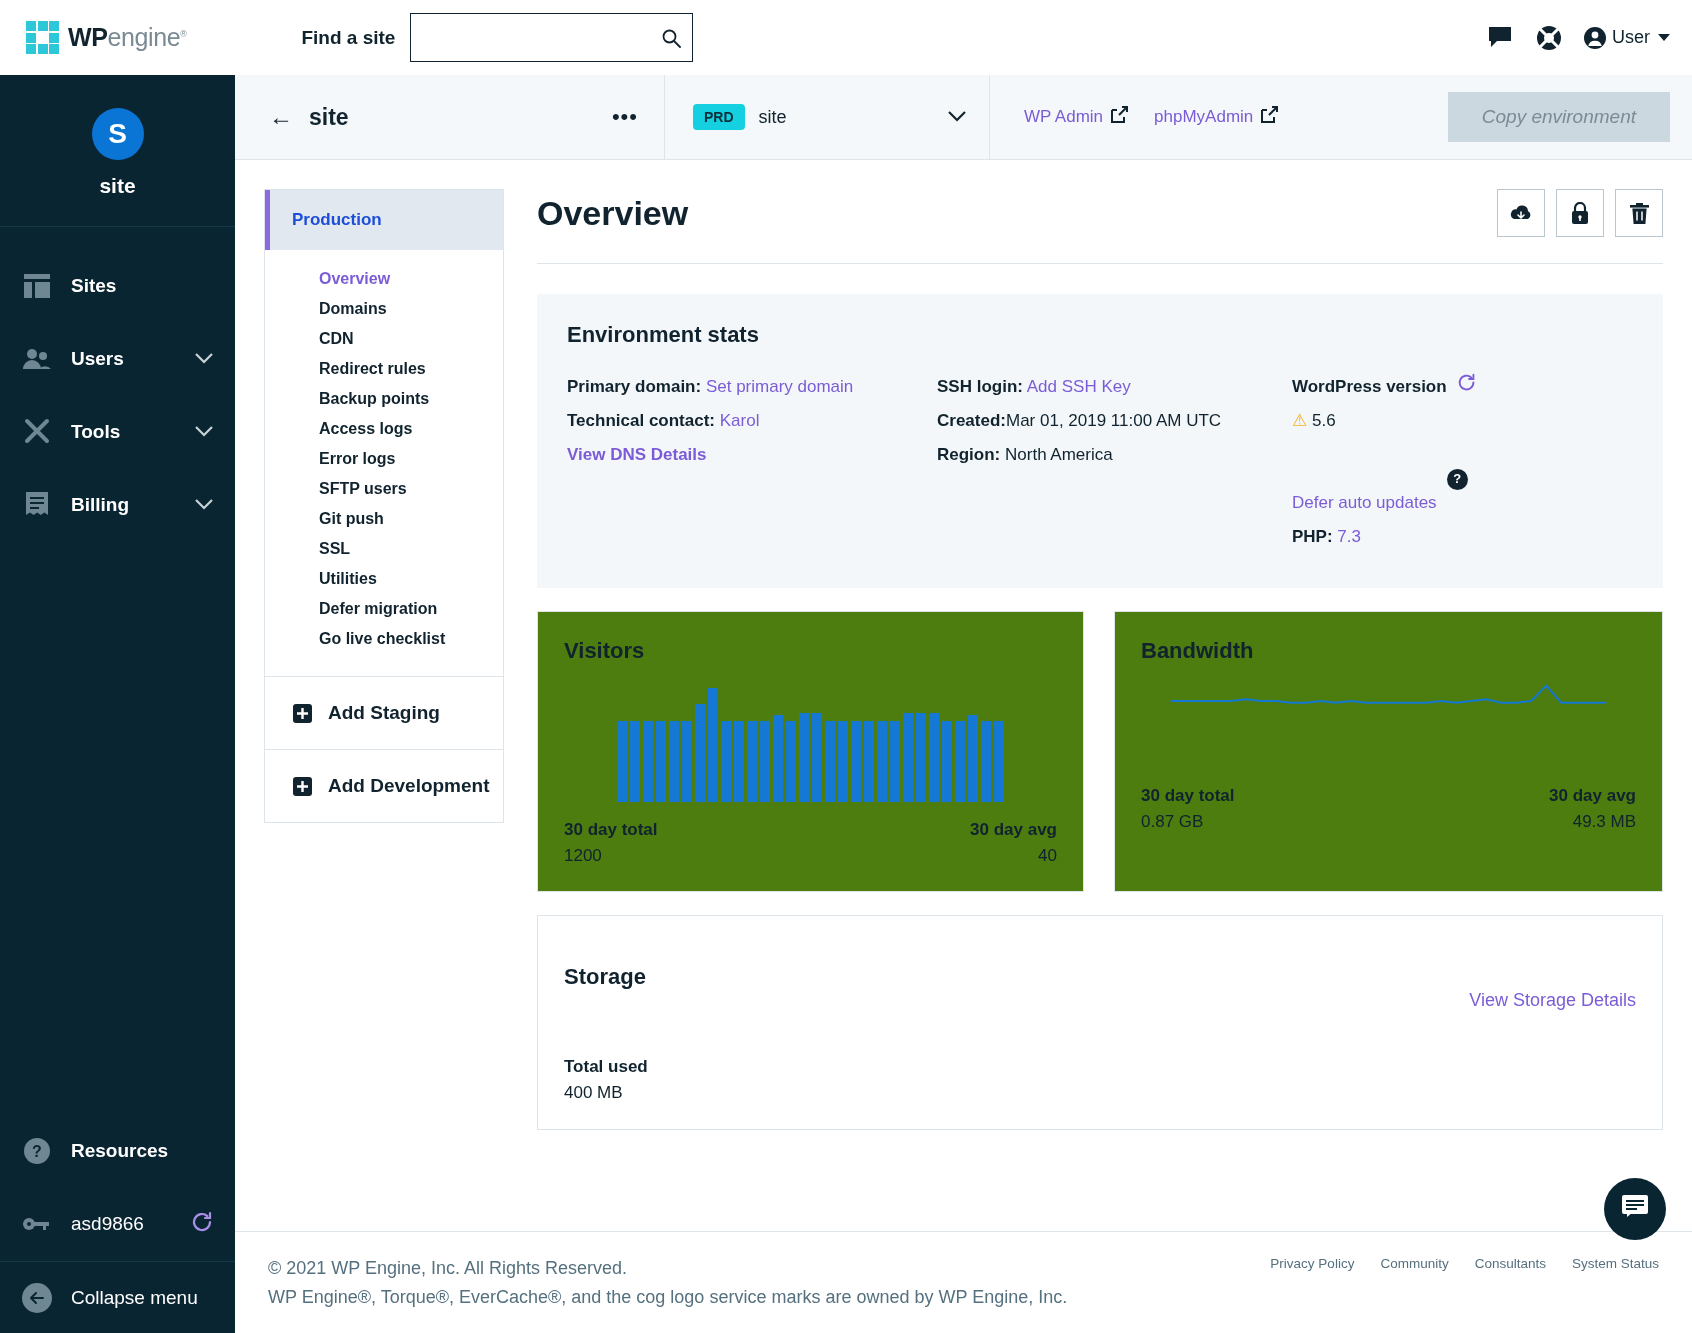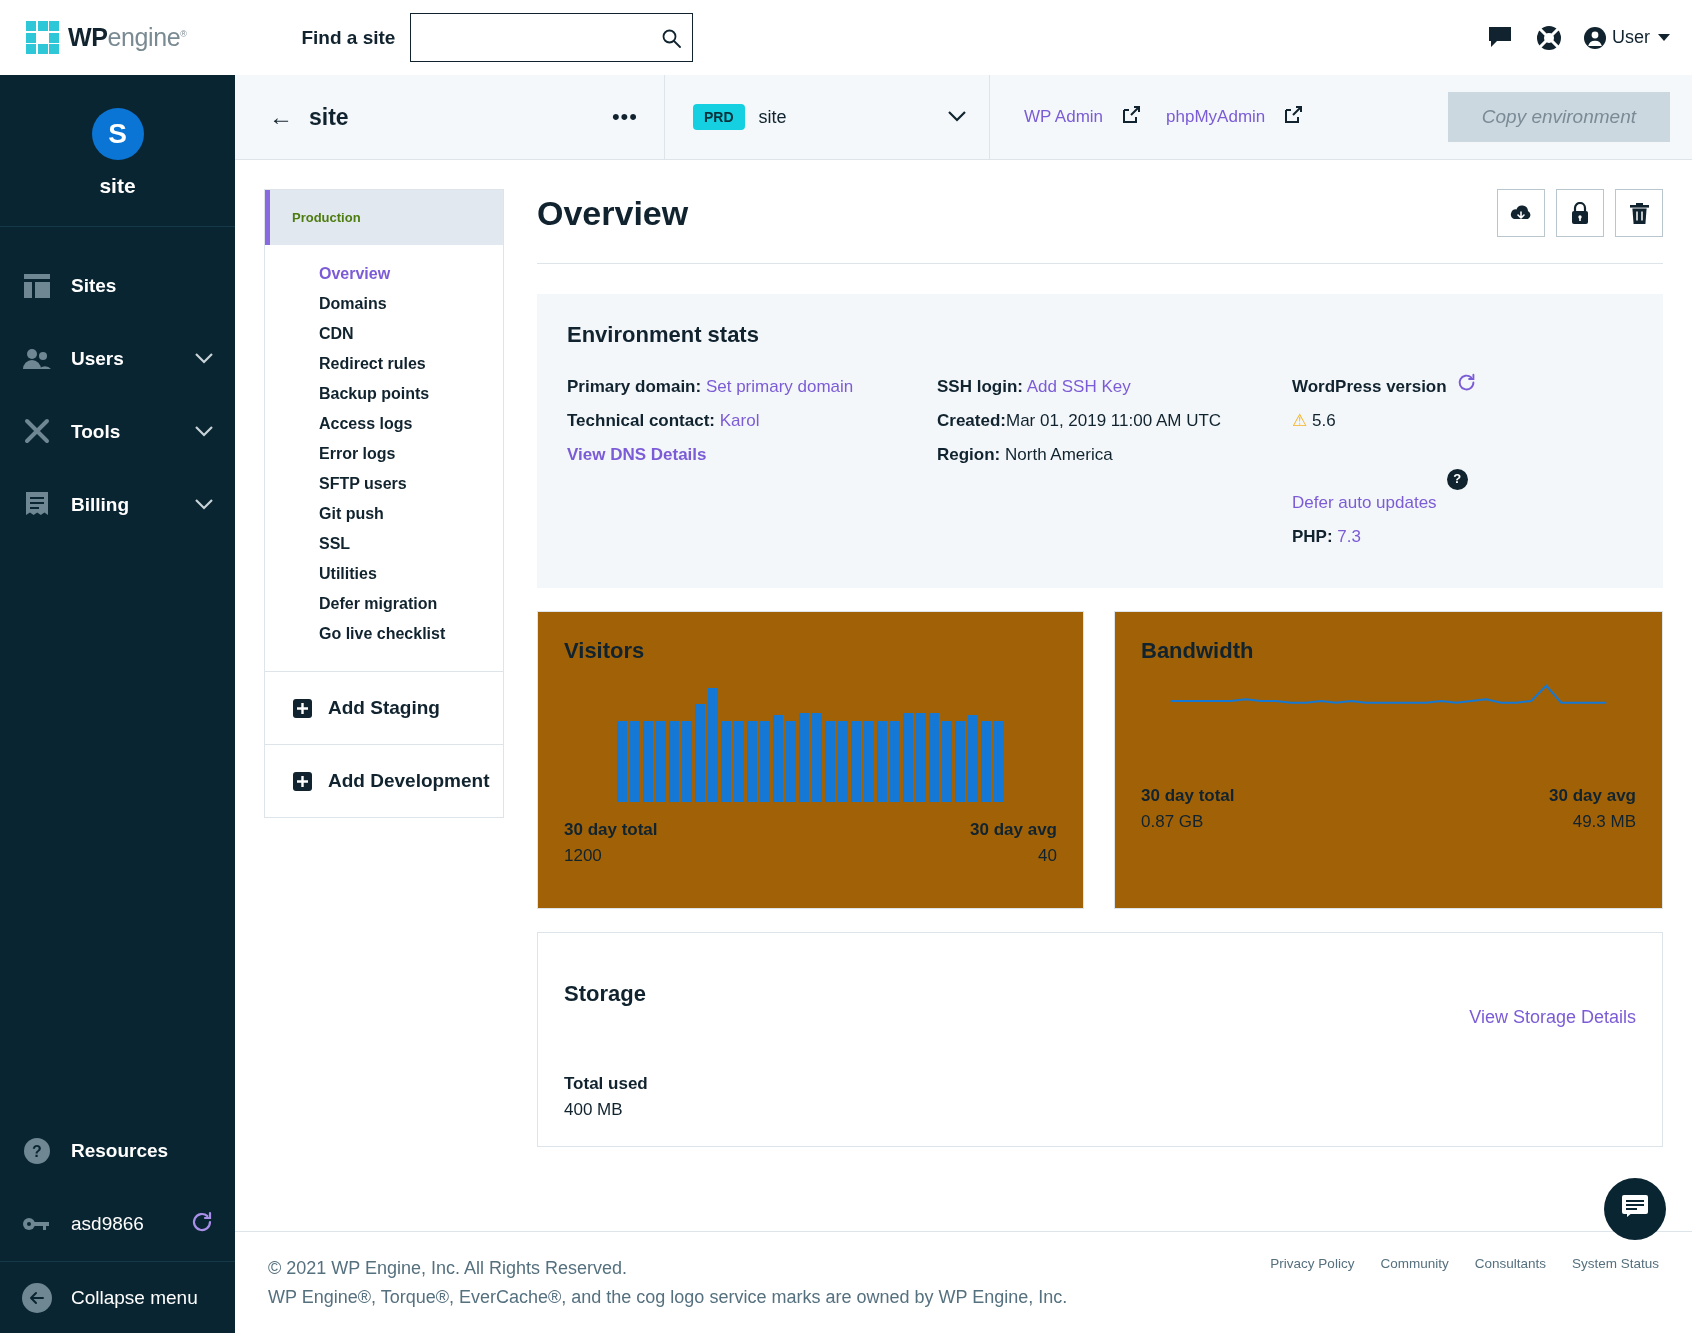--- a/index.html
+++ b/index.html
@@ -156,21 +156,21 @@
   .badge-prd {
     background: #15d0e0; color: #07303a;
     font-size: 14px; font-weight: 700;
     padding: 5px 11px; border-radius: 4px;
   }
   .env-name { font-size: 18px; color: #10232e; }
   .env-chev { margin-left: auto; color: #10232e; }
 
   .sh-links { display: flex; align-items: center; gap: 26px; padding-left: 34px; }
   .ext-link {
-    display: flex; align-items: center; gap: 20px;
+    display: flex; align-items: center; gap: 8px;
     color: #7b5cd6; font-size: 17px; cursor: pointer; text-decoration: none;
   }
   .ext-link .eicon { color: #10232e; }
   .copy-env-btn {
     margin-left: auto; margin-right: 22px;
     align-self: center;
     background: #ccd8e0; color: #7b8b96;
     font-size: 19px; font-style: italic;
     border: 0; padding: 0 34px; height: 50px;
     font-family: "Liberation Sans", sans-serif;
@@ -185,21 +185,21 @@
     margin: 29px 0 0 29px;
     border: 1px solid #dde5ea;
     background: #fff;
     align-self: flex-start;
   }
   .env-head {
     background: #e1e8f0;
     border-left: 5px solid #8a6ae0;
     padding: 20px 0 20px 22px;
   }
-  .env-head .eh-title { font-size: 13px; font-weight: 700; color: #4d7c0f; }
+  .env-head .eh-title { font-size: 17px; font-weight: 700; color: #1d4ed8; }
   .env-links { padding: 14px 0 22px 54px; border-bottom: 1px solid #dde5ea; }
   .env-links a {
     display: block; font-size: 16px; font-weight: 700;
     color: #10232e; text-decoration: none; padding: 6px 0; cursor: pointer;
   }
   .env-links a.active { color: #7b5cd6; }
   .add-row {
     display: flex; align-items: center; gap: 16px;
     padding: 25px 0 25px 28px;
     border-bottom: 1px solid #dde5ea;
@@ -237,21 +237,21 @@
   .wp-ver-head { display: flex; align-items: center; gap: 10px; font-weight: 700; }
   .warn-tri { color: #f5b427; font-size: 17px; }
   .defer-row { display: flex; align-items: center; gap: 10px; }
   .help-dot {
     width: 21px; height: 21px; border-radius: 50%; background: #10232e; color: #fff;
     font-size: 13px; font-weight: 700; display: inline-flex; align-items: center; justify-content: center;
     cursor: pointer;
   }
 
   .cards-row { display: flex; gap: 30px; margin-top: 23px; }
-  .card { border: 1px solid #dde5ea; background: #a16207; padding: 26px 26px 42px; }
+  .card { border: 1px solid #dde5ea; background: #4d7c0f; padding: 26px 26px 25px; }
   .card.visitors { width: 547px; }
   .card.bandwidth { flex: 1; }
   .card-title { font-size: 22px; font-weight: 700; color: #10232e; }
   .chartbox { height: 122px; display: flex; align-items: flex-end; justify-content: center; margin: 16px 0 18px; }
   .bars { display: flex; align-items: flex-end; gap: 3px; height: 100%; }
   .bar { width: 10px; background: #1478d4; }
   .spark { width: 100%; height: 122px; display: flex; align-items: center; }
   .card-foot { display: flex; justify-content: space-between; font-size: 17px; color: #10232e; }
   .cf-label { font-weight: 700; display: block; margin-bottom: 6px; }
   .cf-value { display: block; }

